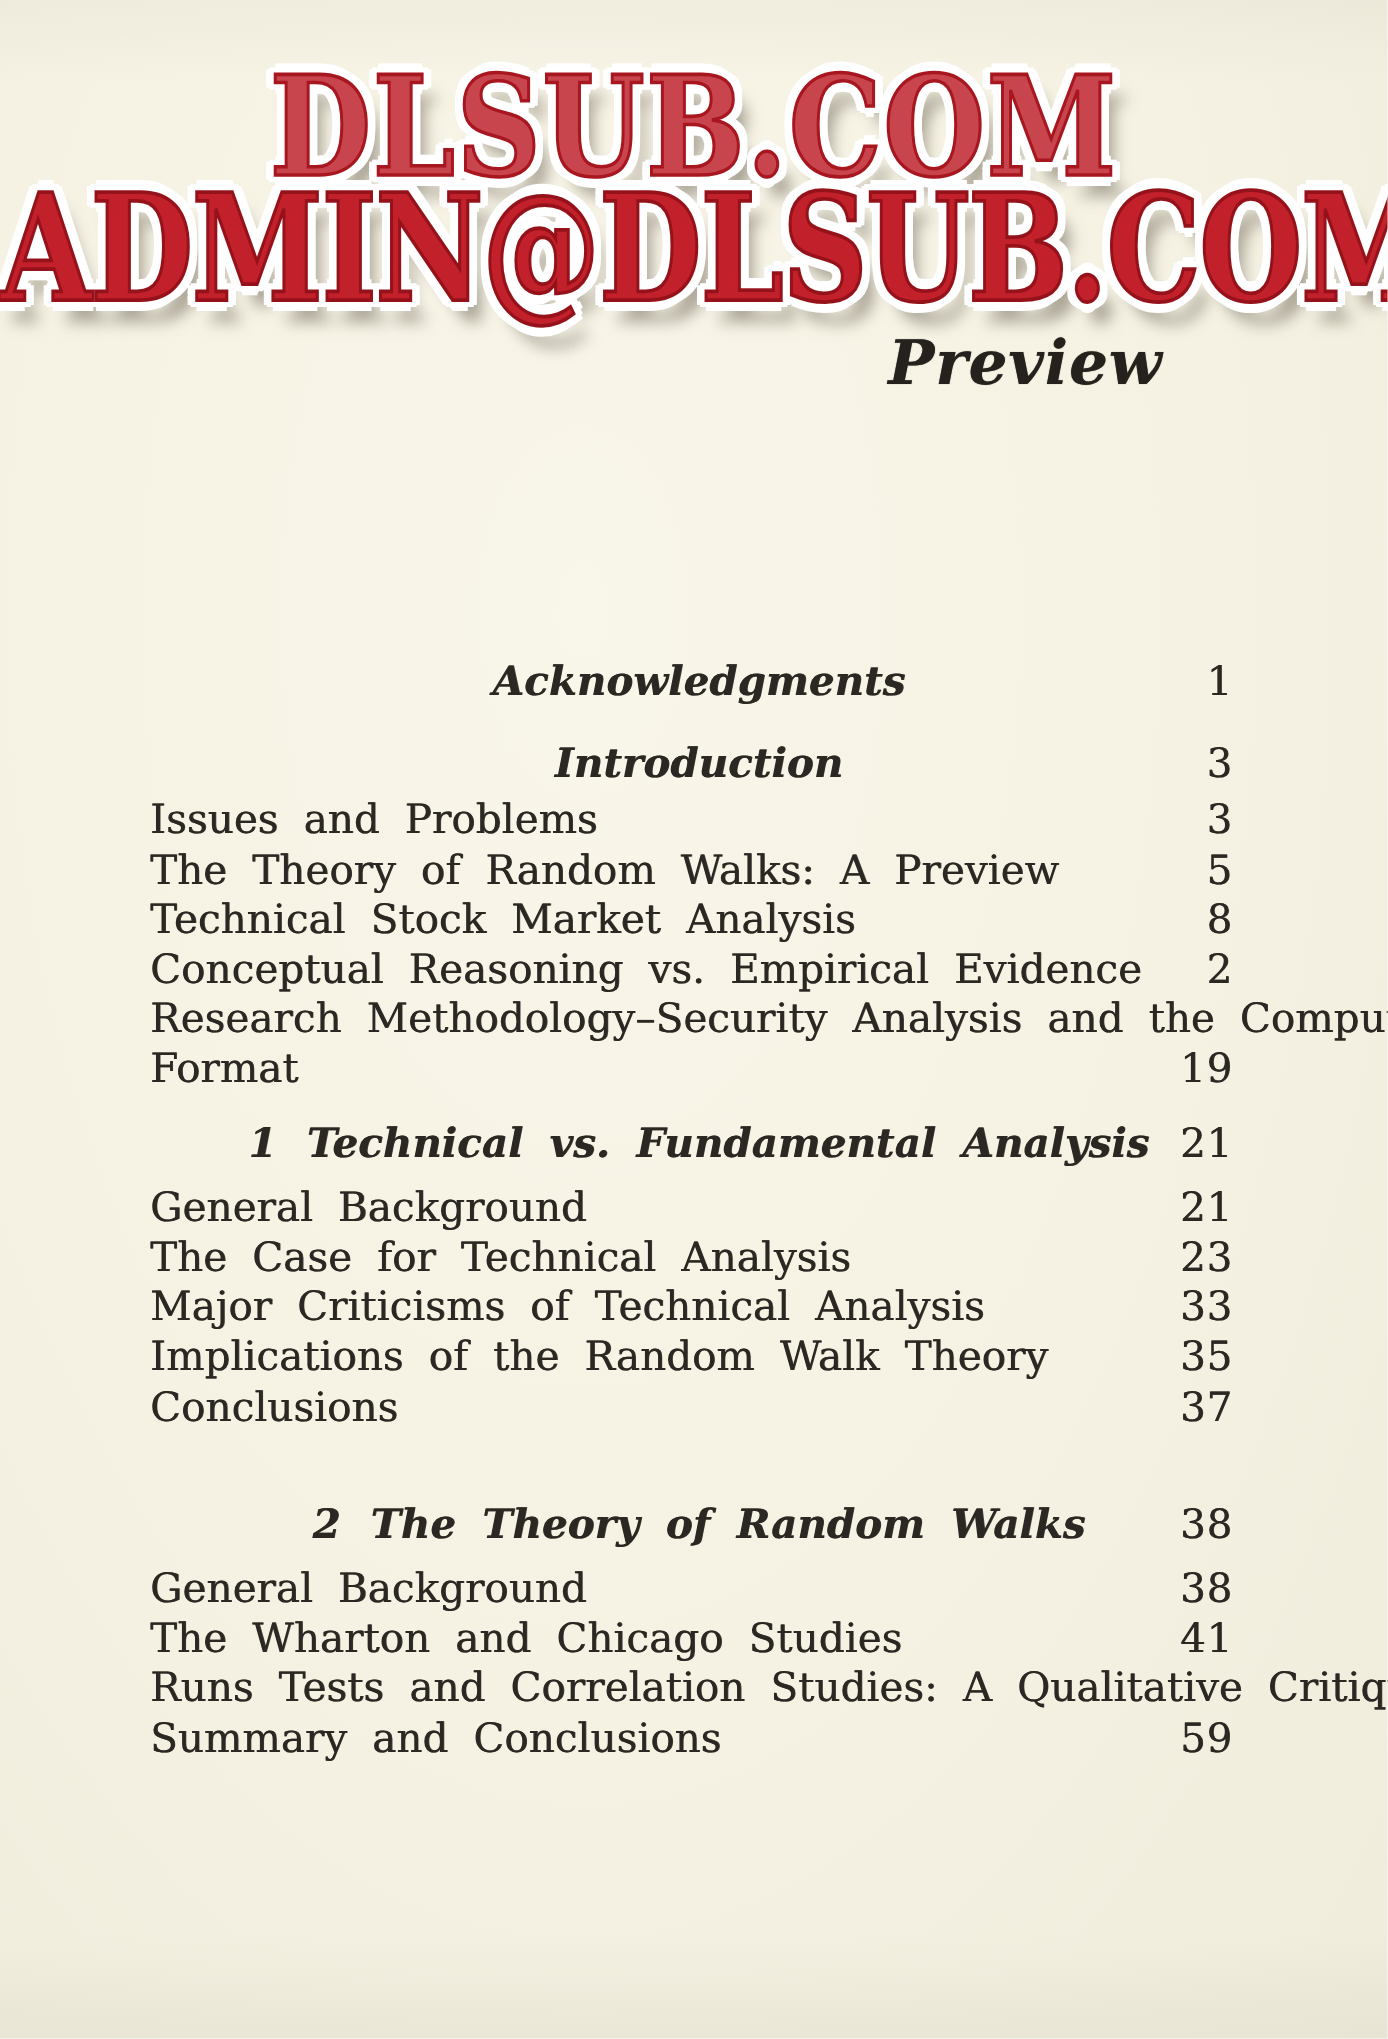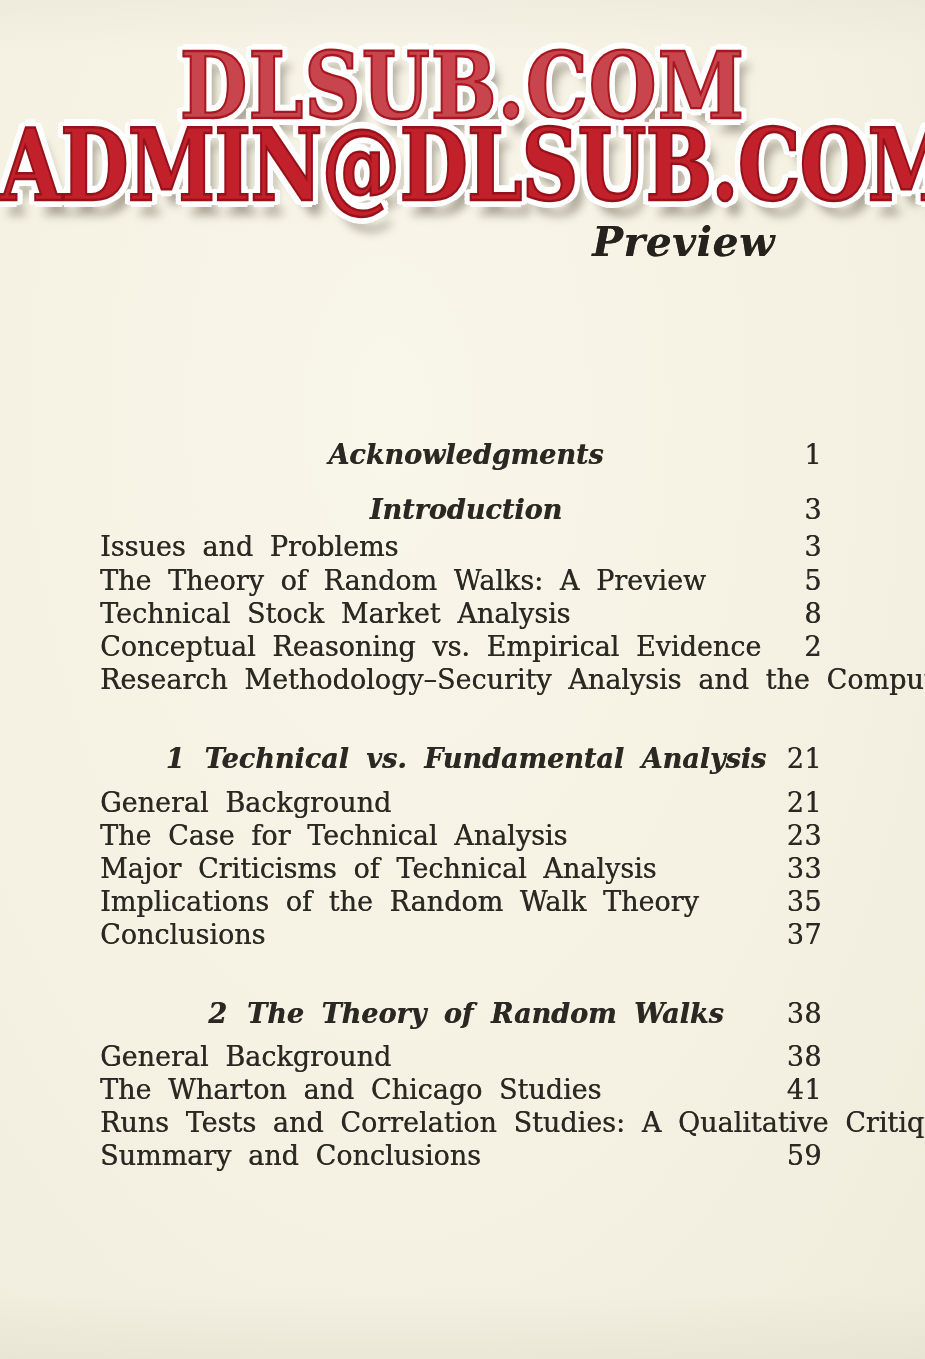--- a/index.html
+++ b/index.html
@@ -100,21 +100,21 @@
     font-weight: bold;
   }
   .chapter-num {
     margin-right: 20px;
   }
   .entry-row .entry-title {
     flex: 1 1 auto;
     white-space: nowrap;
   }
   .section + .section { margin-top: 22px; }
-  .section:nth-child(3) { margin-top: 46px; }
+  .section:nth-child(3) { margin-top: 16px; }
   .section:nth-child(4) { margin-top: 45px; }
   .section:nth-child(2) .entries { margin-top: 4px; }
   .section:nth-child(3) .entries,
   .section:nth-child(4) .entries { margin-top: 10px; }
 </style>
 </head>
 <body>
 
 <div class="page">
 
@@ -149,20 +149,24 @@
             <span class="entry-title">Technical Stock Market Analysis</span>
             <span class="page-num">8</span>
           </div>
           <div class="toc-row entry-row">
             <span class="entry-title">Conceptual Reasoning vs. Empirical Evidence</span>
             <span class="page-num">2</span>
           </div>
           <div class="toc-row entry-row">
             <span class="entry-title">Research Methodology–Security Analysis and the Computer</span>
           </div>
+          <div class="toc-row entry-row">
+            <span class="entry-title">Format</span>
+            <span class="page-num">19</span>
+          </div>
         </div>
       </div>
       <div class="section">
         <div class="toc-row heading-row">
           <span class="heading-center"><span class="chapter-num">1</span><span>Technical vs. Fundamental Analysis</span></span>
           <span class="page-num">21</span>
         </div>
         <div class="entries">
           <div class="toc-row entry-row">
             <span class="entry-title">General Background</span>

